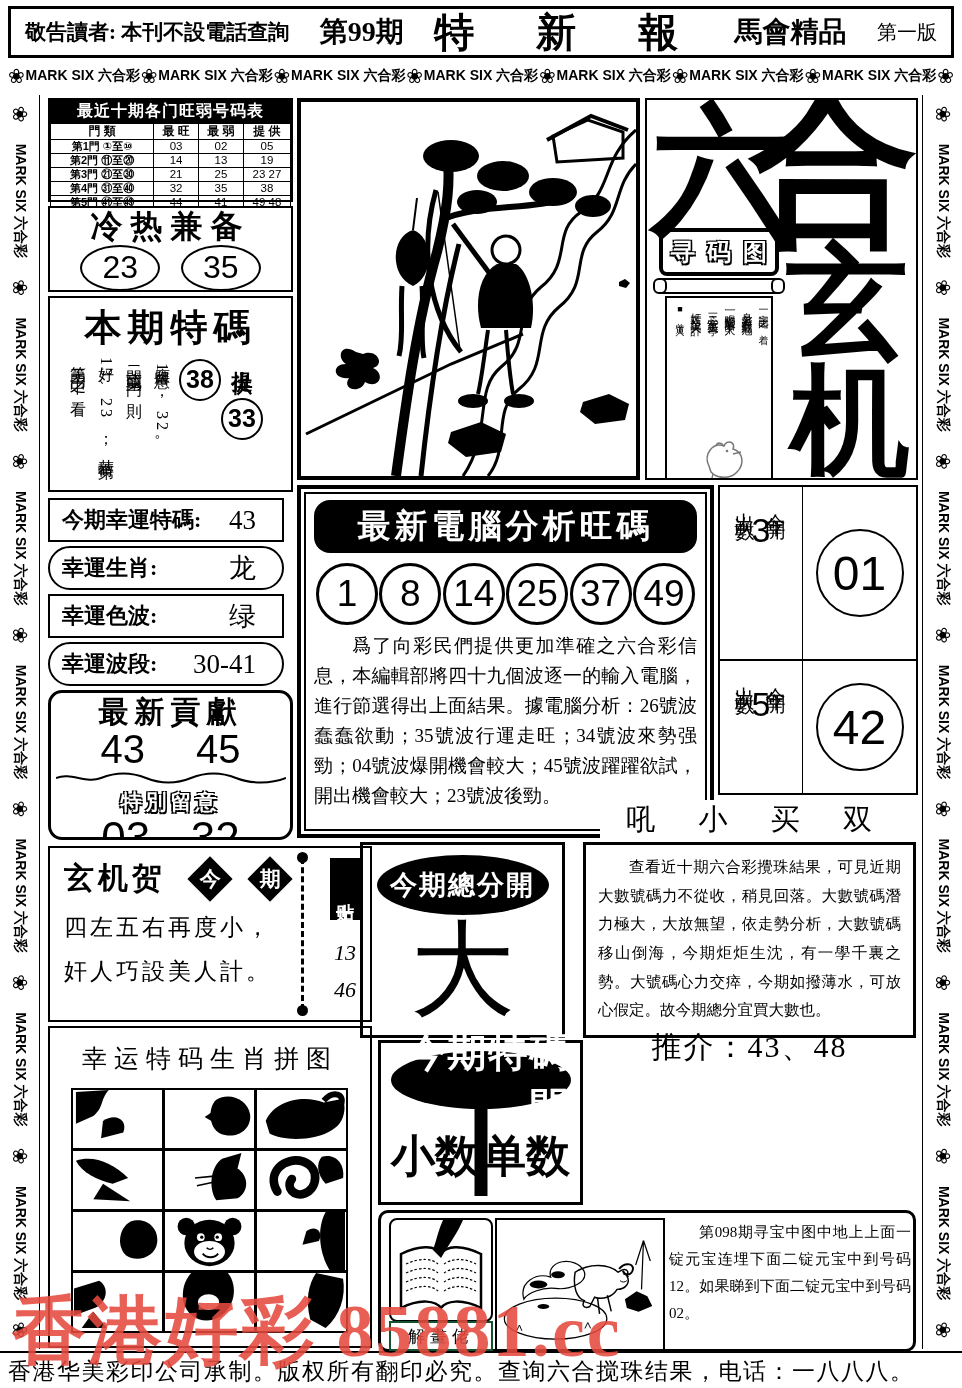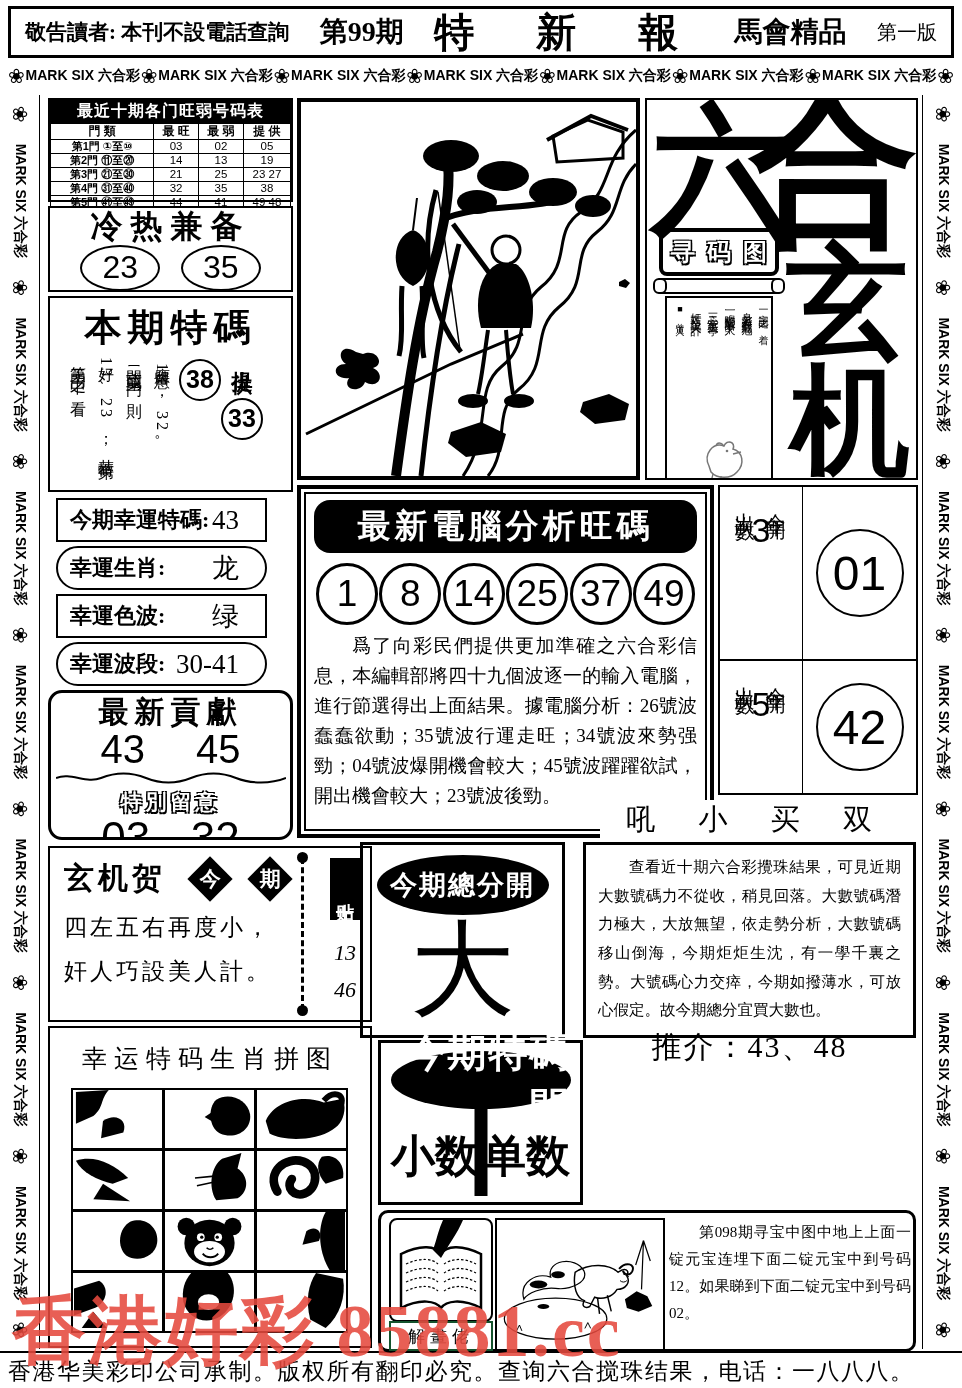--- a/index.html
+++ b/index.html
@@ -47,22 +47,22 @@
   .sp-title{font-size:37px;font-weight:bold;text-align:center;letter-spacing:6px;
             font-family:"Liberation Serif","DejaVu Serif",serif;line-height:1.2;margin-top:8px;}
   .sc-cols{writing-mode:vertical-rl;height:136px;margin:4px 10px 0 10px;
            font-family:"Liberation Serif","DejaVu Serif",serif;font-size:16px;letter-spacing:3px;}
   .sc-col{margin:0 7px;}
   .sc-col.supply{font-size:21px;font-weight:bold;}
   .circle-num{writing-mode:horizontal-tb;display:inline-block;width:38px;height:38px;
               border:2.5px solid #000;border-radius:50%;text-align:center;line-height:36px;
               font-size:25px;letter-spacing:0;font-family:"Liberation Sans",sans-serif;margin:5px 0;}
   
-  .lucky{left:48px;width:211px;height:44px;border:2px solid #000;display:flex;
-         align-items:center;justify-content:space-between;padding:0 12px;margin-left:8px;}
+  .lucky{left:48px;width:236px;height:44px;border:2px solid #000;display:flex;
+         align-items:center;justify-content:space-between;padding:0 12px;}
   .lucky.rd{border-radius:22px;}
   .llabel{font-size:22px;font-weight:bold;font-family:"Liberation Serif","DejaVu Serif",serif;}
   .lvalue{font-size:27px;font-family:"Liberation Serif","DejaVu Serif",serif;margin-right:14px;}
   
   .contrib{left:48px;top:690px;width:245px;height:150px;border:3px solid #000;border-radius:14px;
            text-align:center;overflow:hidden;}
   .co-title{font-size:30px;font-weight:bold;letter-spacing:6px;
             font-family:"Liberation Serif","DejaVu Serif",serif;line-height:1.1;margin-top:2px;}
   .co-nums{display:flex;justify-content:space-around;font-size:40px;line-height:1.05;padding:0 24px;}
   .co-note{font-size:21px;font-weight:bold;letter-spacing:4px;color:#fff;

